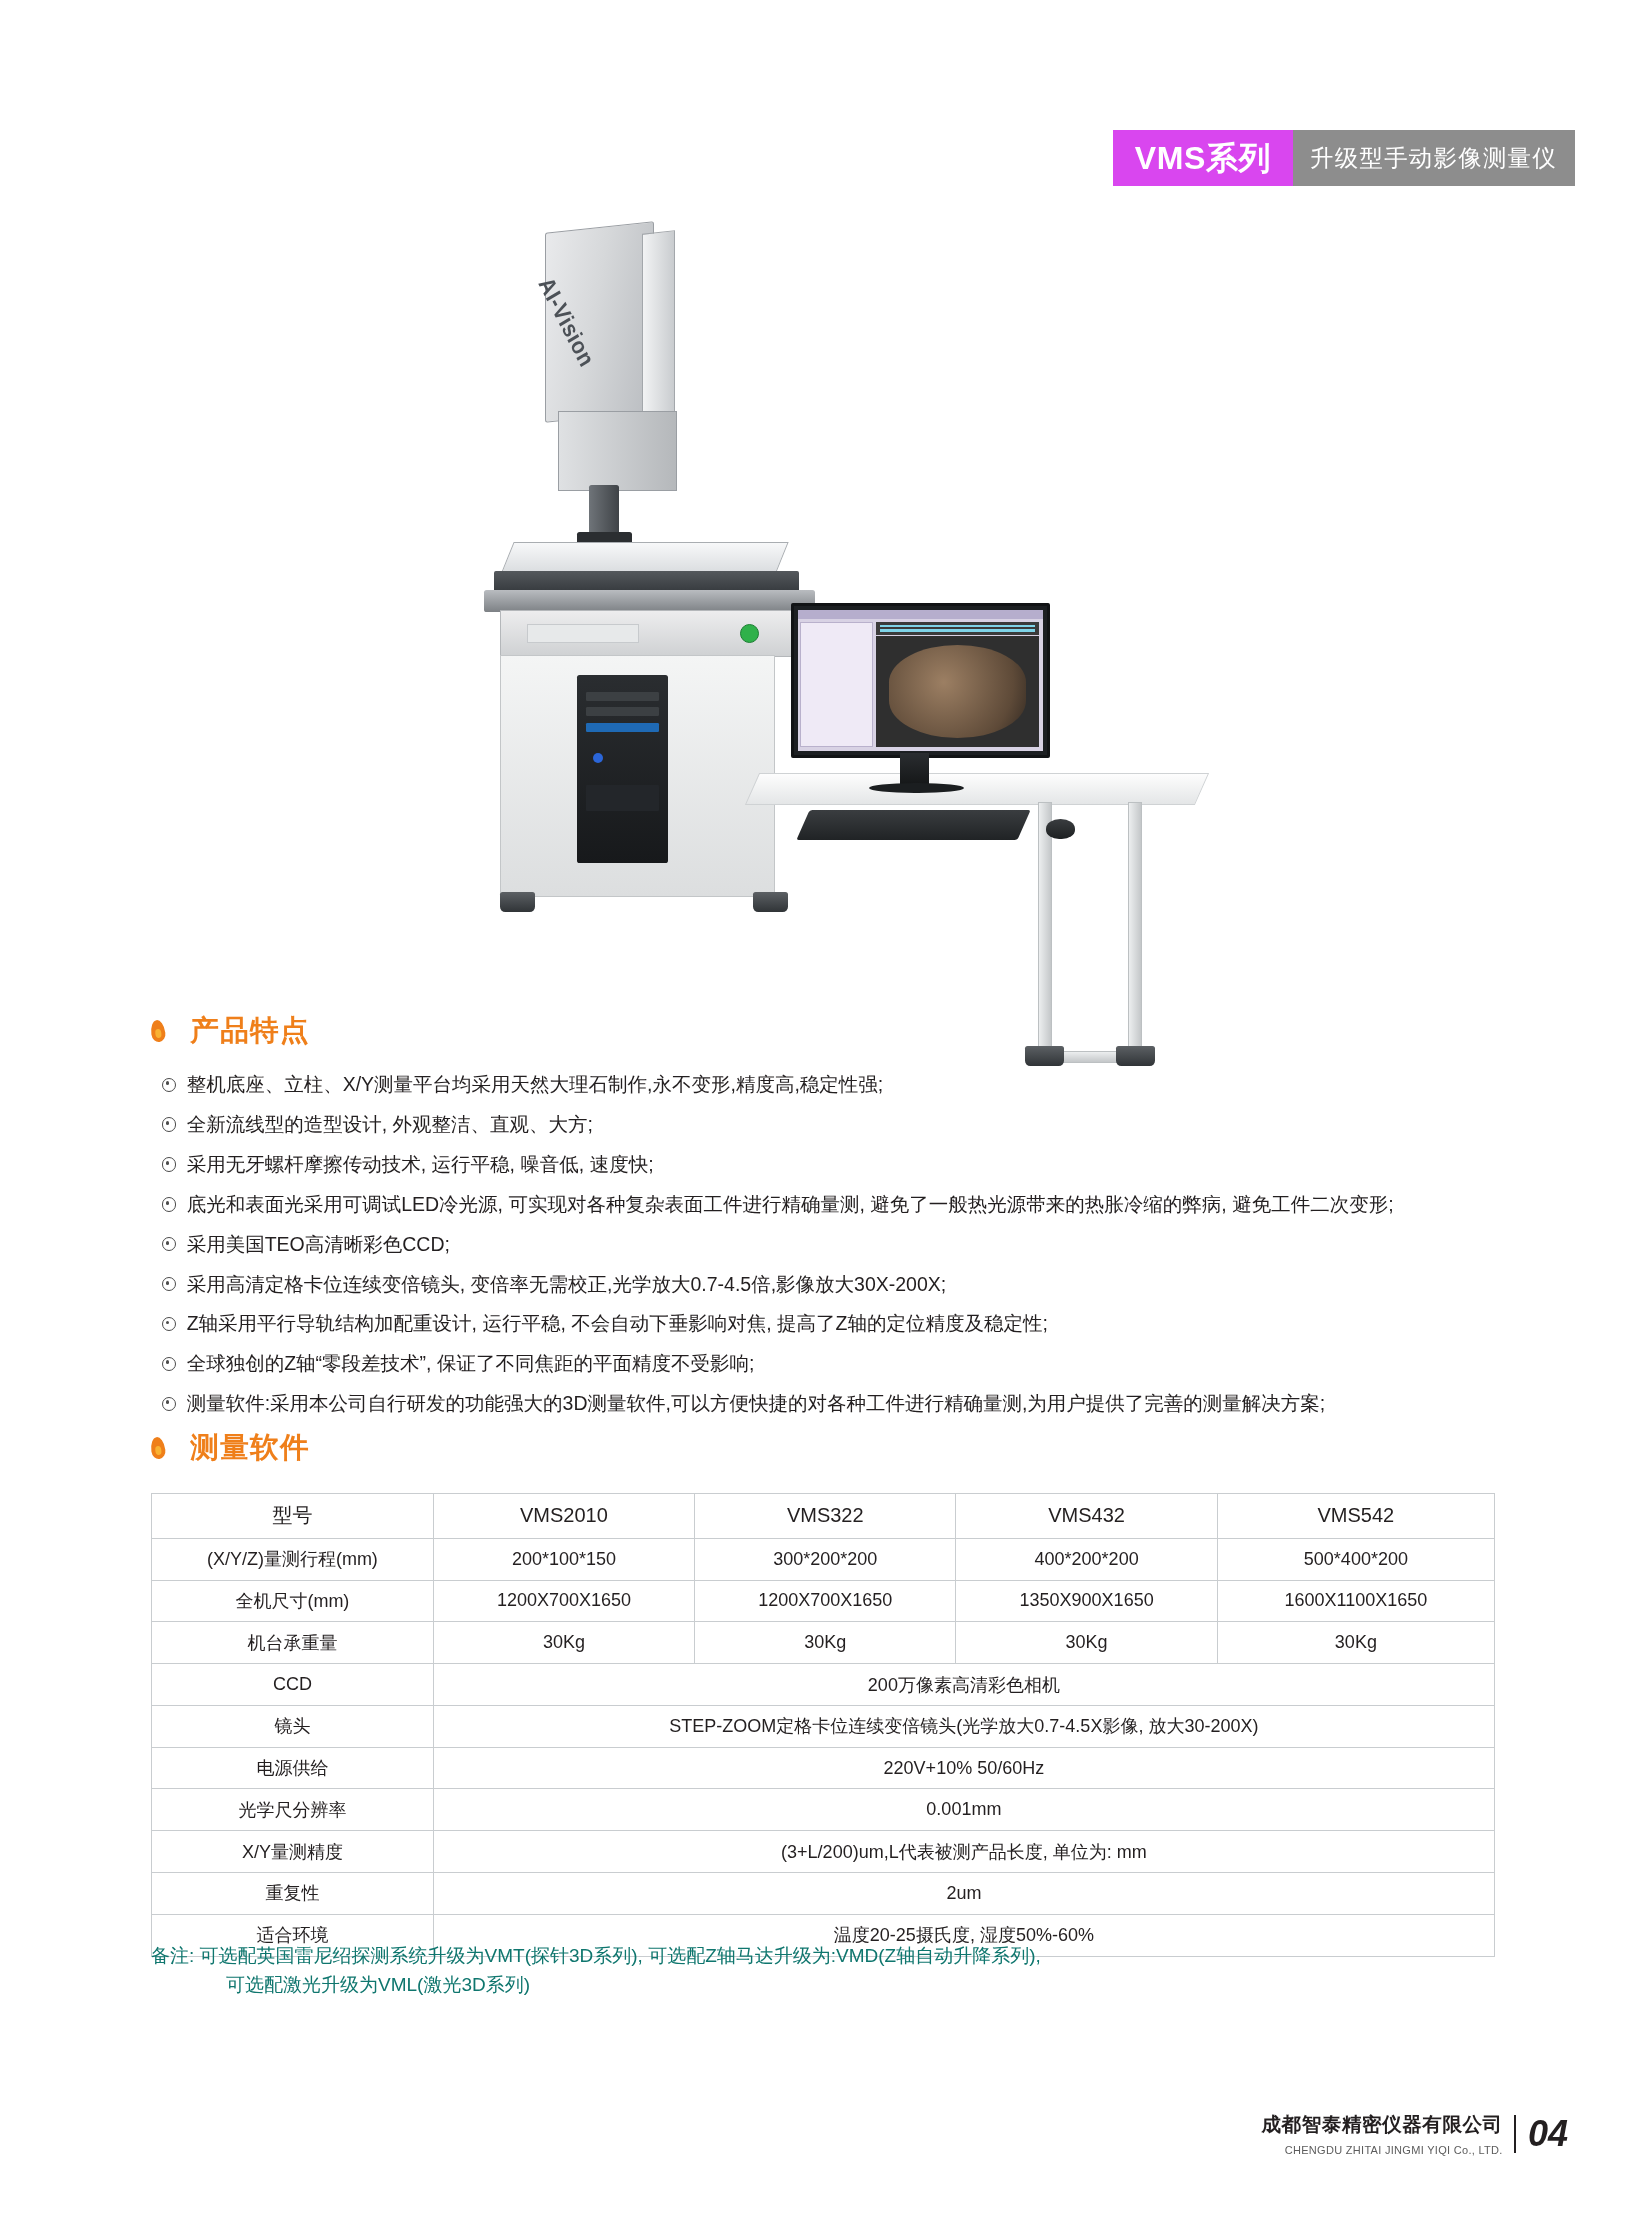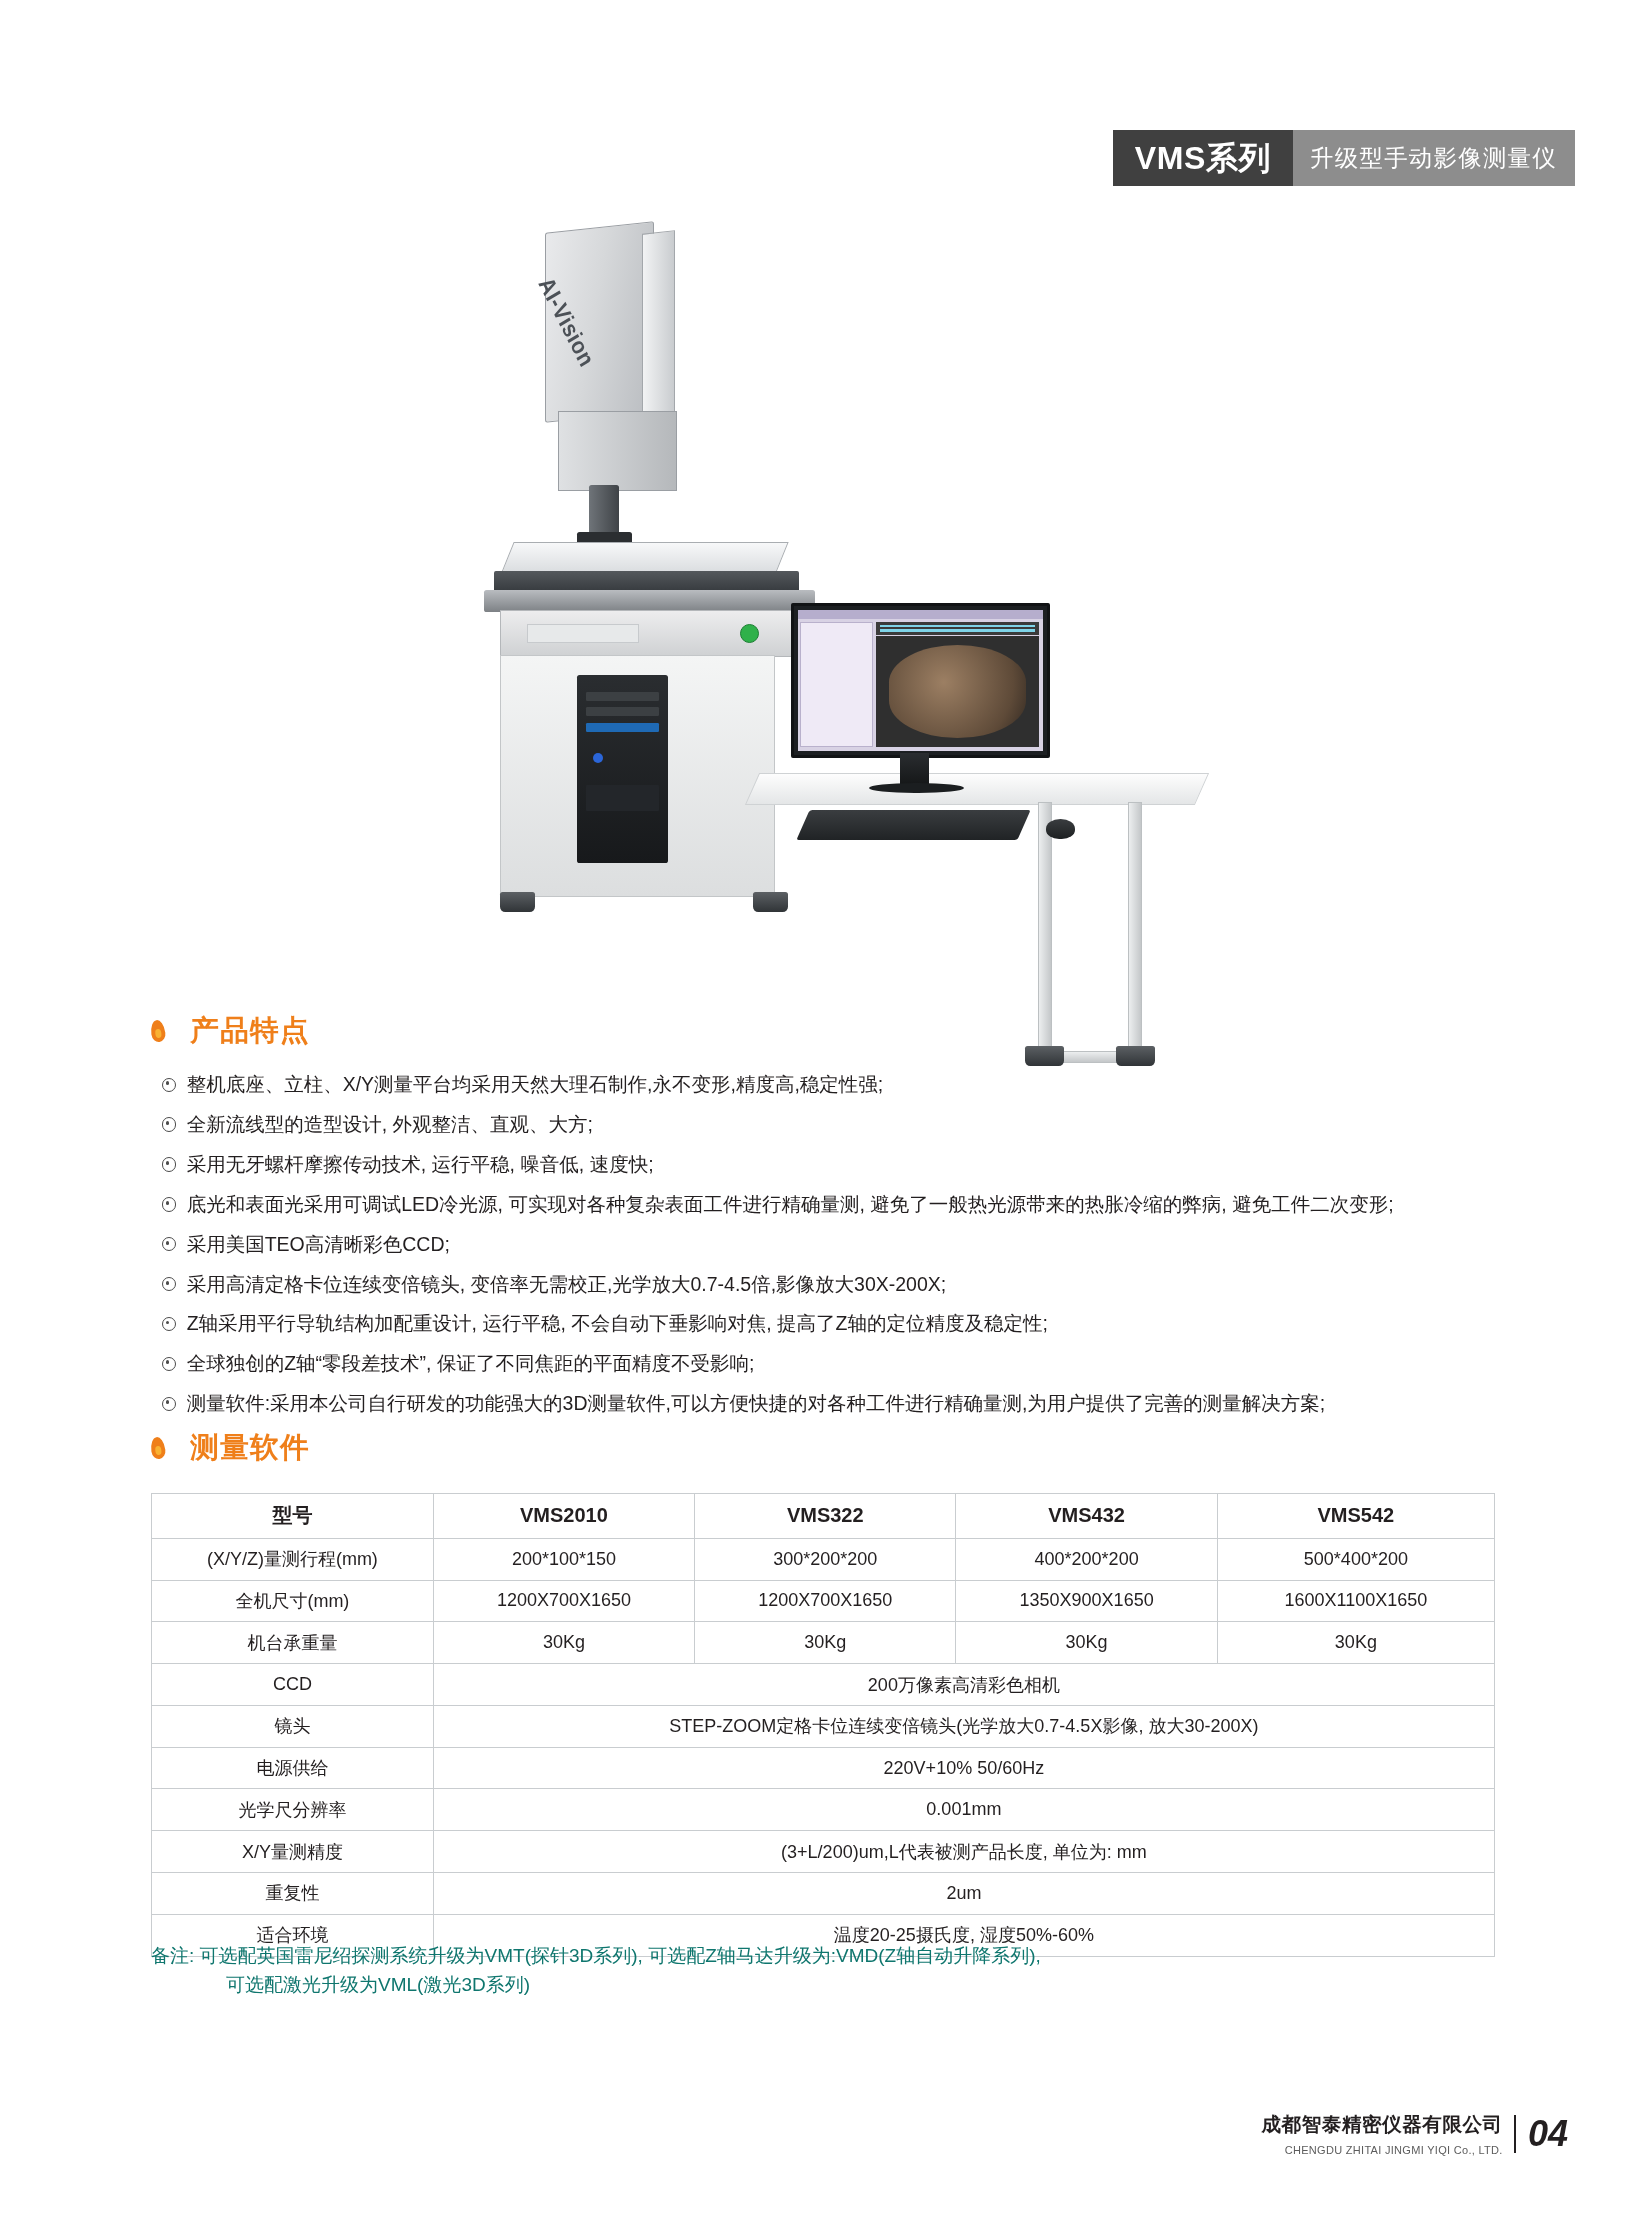--- a/index.html
+++ b/index.html
@@ -19,21 +19,21 @@
   
   .header-banner {
     position: absolute;
     top: 130px;
     right: 71px;
     display: flex;
     align-items: stretch;
     height: 56px;
   }
   .header-banner .blue-block {
-    background: #404040;
+    background: #d946ef;
     color: #ffffff;
     font-size: 32px;
     font-weight: bold;
     letter-spacing: 0.6px;
     padding: 0 22px;
     display: flex;
     align-items: center;
     line-height: 1;
   }
   .header-banner .grey-block {
@@ -416,21 +416,21 @@
   }
   table.spec td, table.spec th {
     border: 1.3px solid #c9cdd0;
     text-align: center;
     padding: 8.4px 3.9px;
     color: #231f20;
     font-weight: normal;
   }
   table.spec tr.header-row th {
     font-size: 20px;
-    font-weight: bold;
+    font-weight: normal;
     background: #ffffff;
   }
   table.spec td.rowlabel {
     width: 273px;
   }
 
   .remark {
     position: absolute;
     left: 151px;
     top: 1941px;

